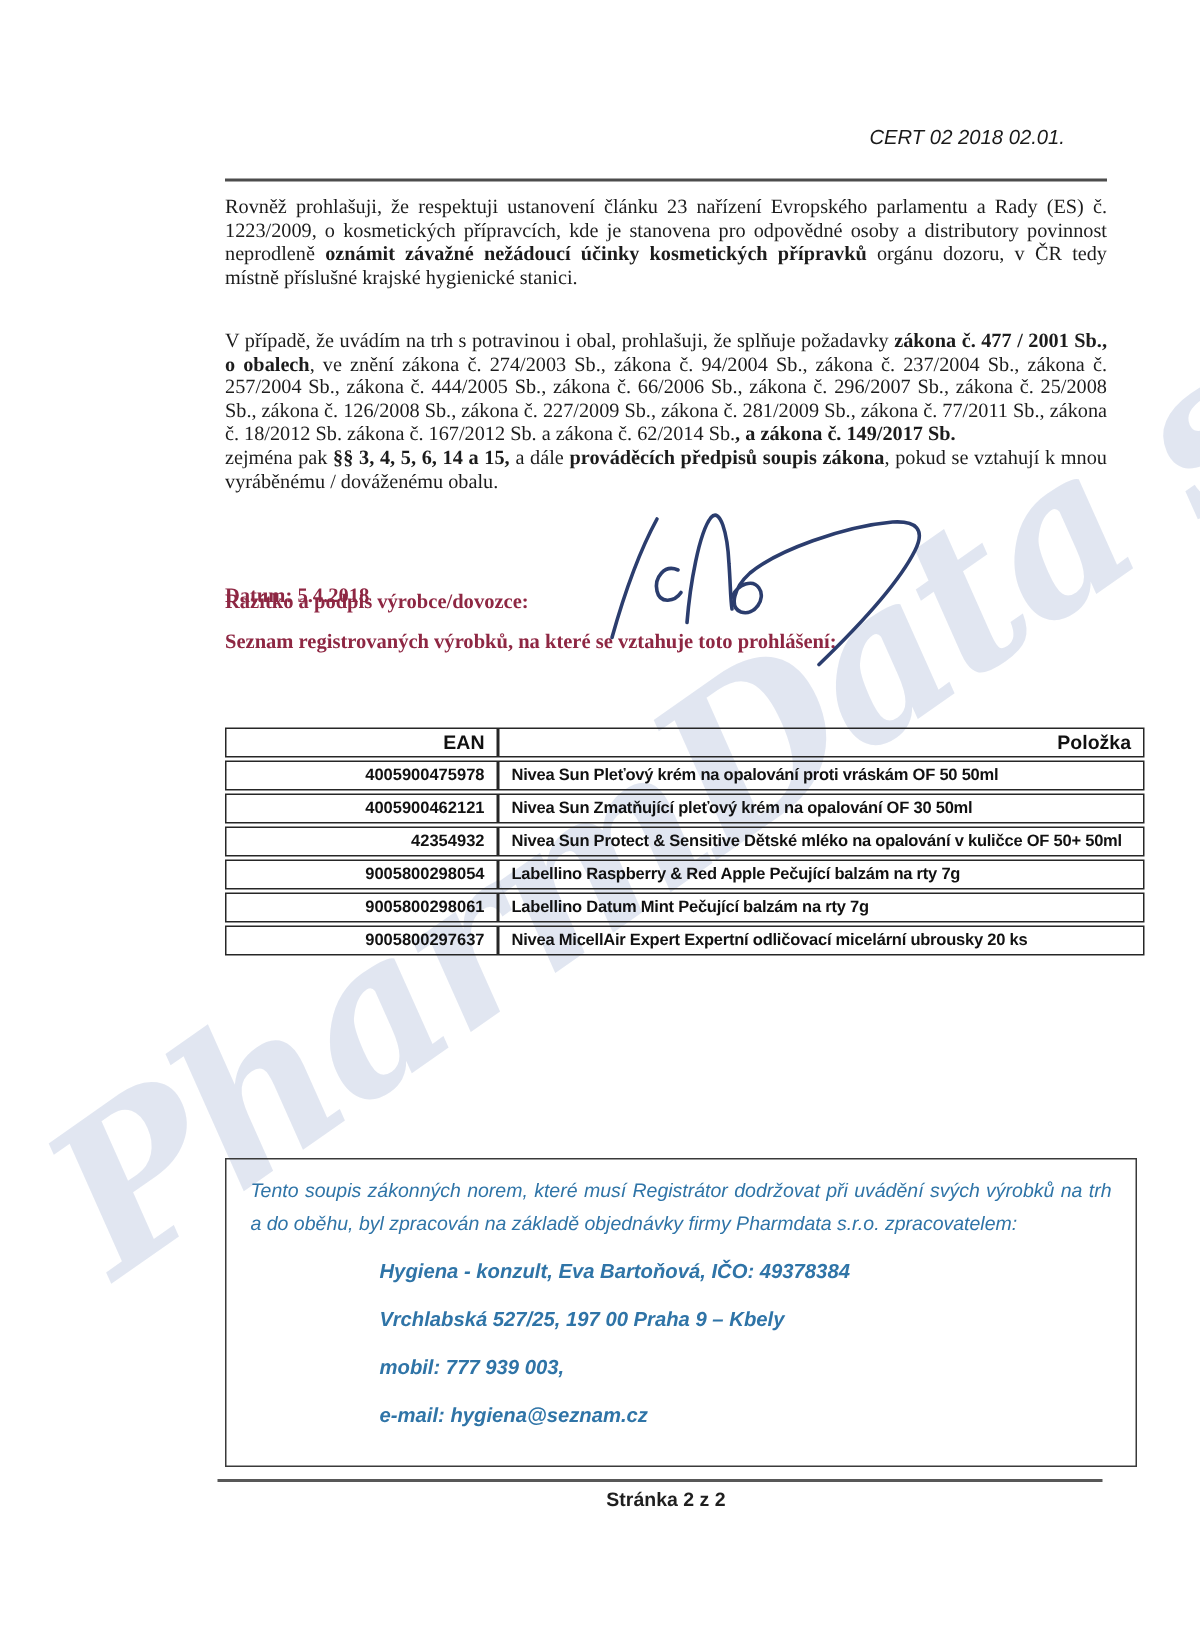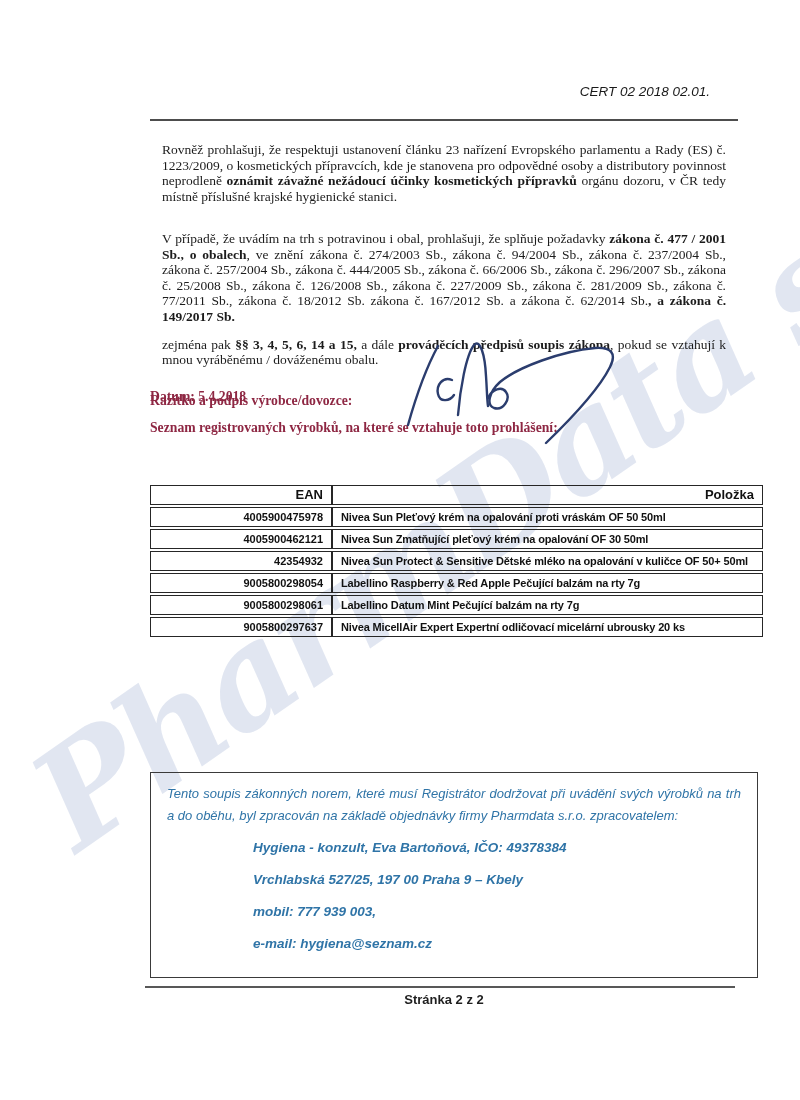--- a/index.html
+++ b/index.html
@@ -43,21 +43,21 @@
   .rule { height: 2px; background: #4d4d4d; }
   .rule-top { top: 119px; left: 150px; width: 588px; }
   .rule-bottom { top: 986px; left: 145px; width: 590px; background: #585858; }
 
   .para {
     left: 150px; width: 588px;
     font-size: 13.5px;
     line-height: 15.6px;
     text-align: justify;
   }
-  .para p { margin: 12px; }
+  .para p { margin: 0; }
   .para-cosmetics { top: 130px; }
   .para-packaging { top: 219px; }
 
   .maroon {
     left: 150px;
     font-weight: bold;
     font-size: 13.7px;
     color: #8e2743;
   }
   .stamp-label { top: 368px; margin-top: 25px; }

